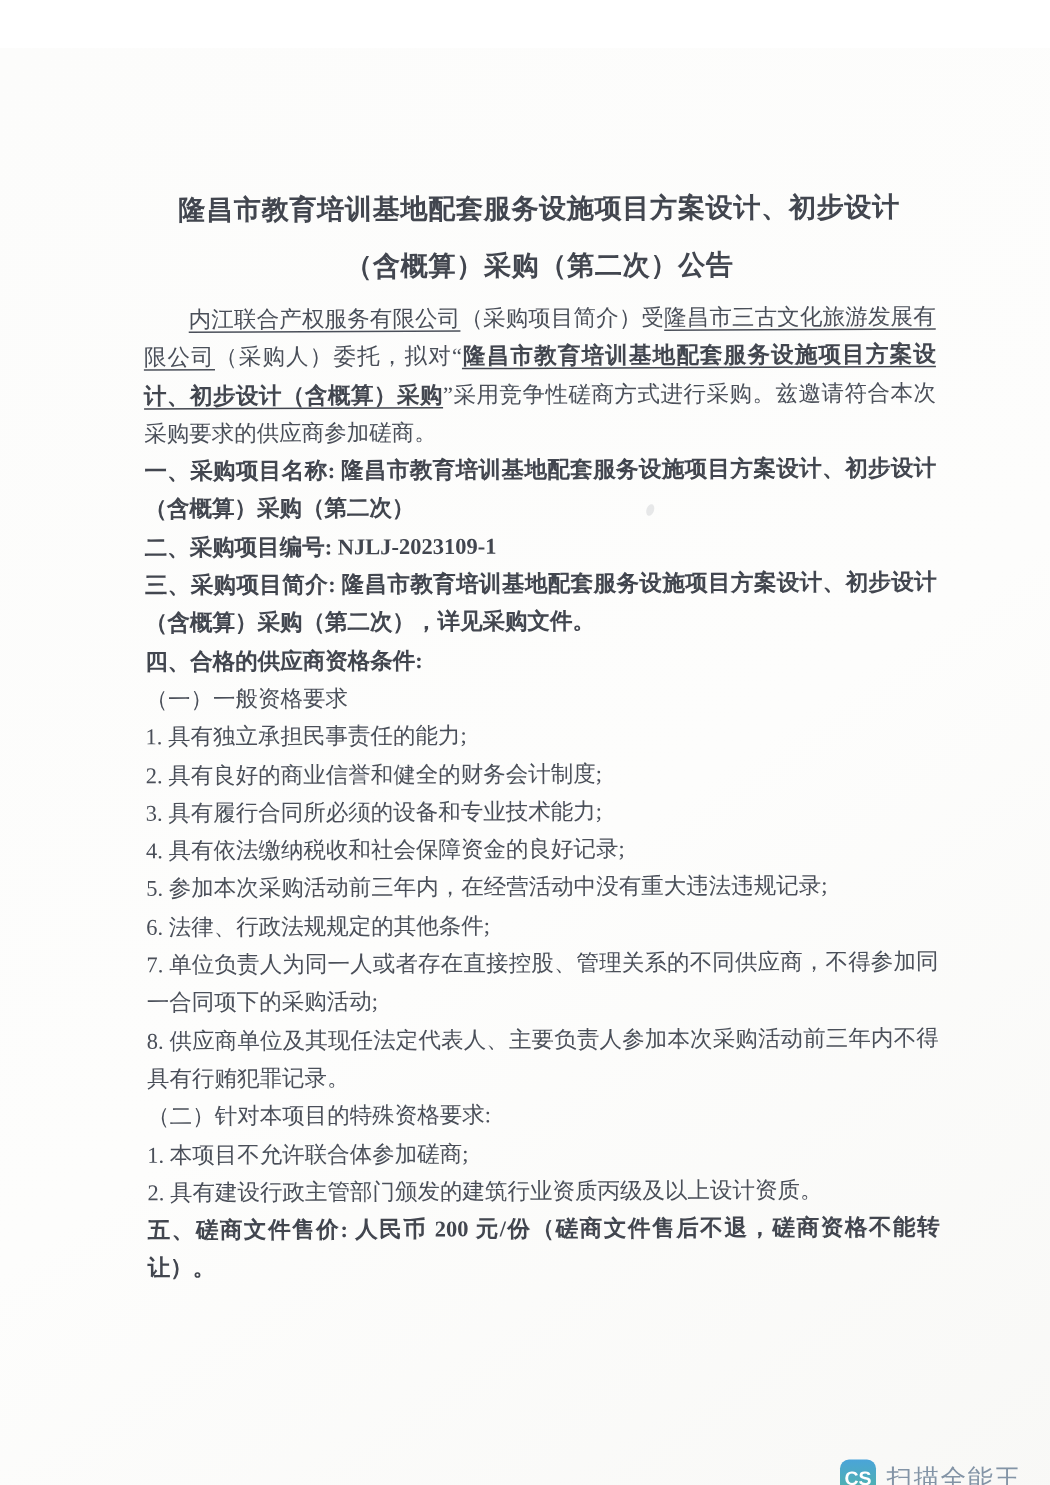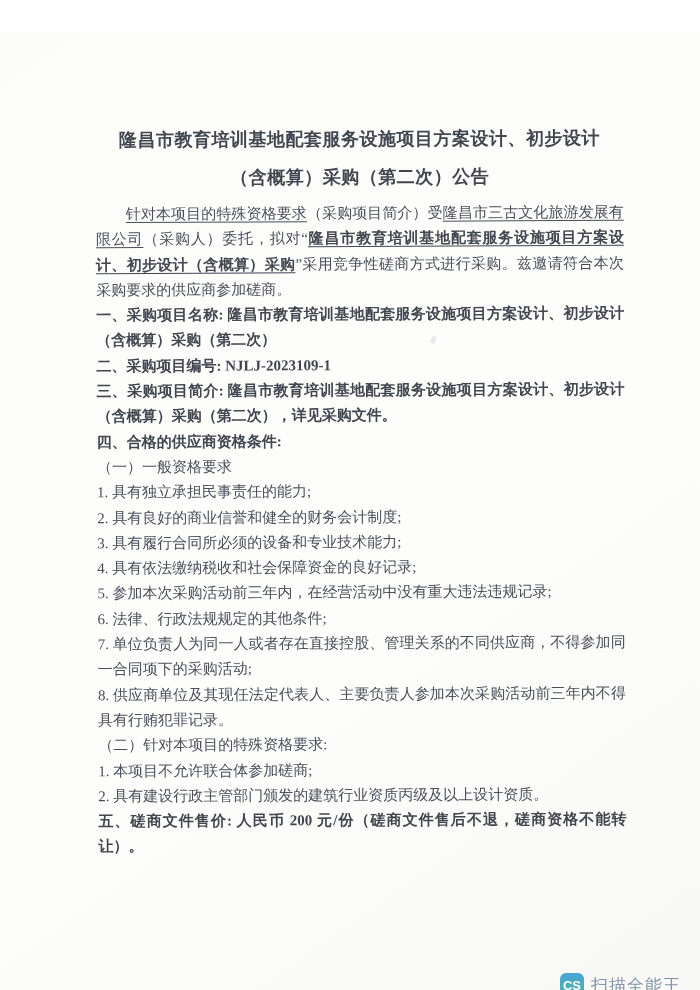--- a/index.html
+++ b/index.html
@@ -102,21 +102,21 @@
   }
 </style>
 </head>
 <body>
 
 <div class="page">
 
   <div class="content">
     <h1 class="title">隆昌市教育培训基地配套服务设施项目方案设计、初步设计（含概算）采购（第二次）公告</h1>
 
-    <p class="intro"><span class="u">针对本项目的特殊资格要求</span><span>（采购项目简介）受</span><span class="u">隆昌市三古文化旅游发展有限公司</span><span>（采购人）委托，拟对“</span><span class="u b">隆昌市教育培训基地配套服务设施项目方案设计、初步设计（含概算）采购</span><span>”采用竞争性磋商方式进行采购。兹邀请符合本次采购要求的供应商参加磋商。</span></p>
+    <p class="intro"><span class="u">内江联合产权服务有限公司</span><span>（采购项目简介）受</span><span class="u">隆昌市三古文化旅游发展有限公司</span><span>（采购人）委托，拟对“</span><span class="u b">隆昌市教育培训基地配套服务设施项目方案设计、初步设计（含概算）采购</span><span>”采用竞争性磋商方式进行采购。兹邀请符合本次采购要求的供应商参加磋商。</span></p>
 
     <div>
         <p class="para bold">一、采购项目名称: 隆昌市教育培训基地配套服务设施项目方案设计、初步设计（含概算）采购（第二次）</p>
         <p class="para bold">二、采购项目编号: NJLJ-2023109-1</p>
         <p class="para bold">三、采购项目简介: 隆昌市教育培训基地配套服务设施项目方案设计、初步设计（含概算）采购（第二次），详见采购文件。</p>
         <p class="para bold">四、合格的供应商资格条件:</p>
         <p class="para">（一）一般资格要求</p>
         <p class="para">1. 具有独立承担民事责任的能力;</p>
         <p class="para">2. 具有良好的商业信誉和健全的财务会计制度;</p>
         <p class="para">3. 具有履行合同所必须的设备和专业技术能力;</p>

